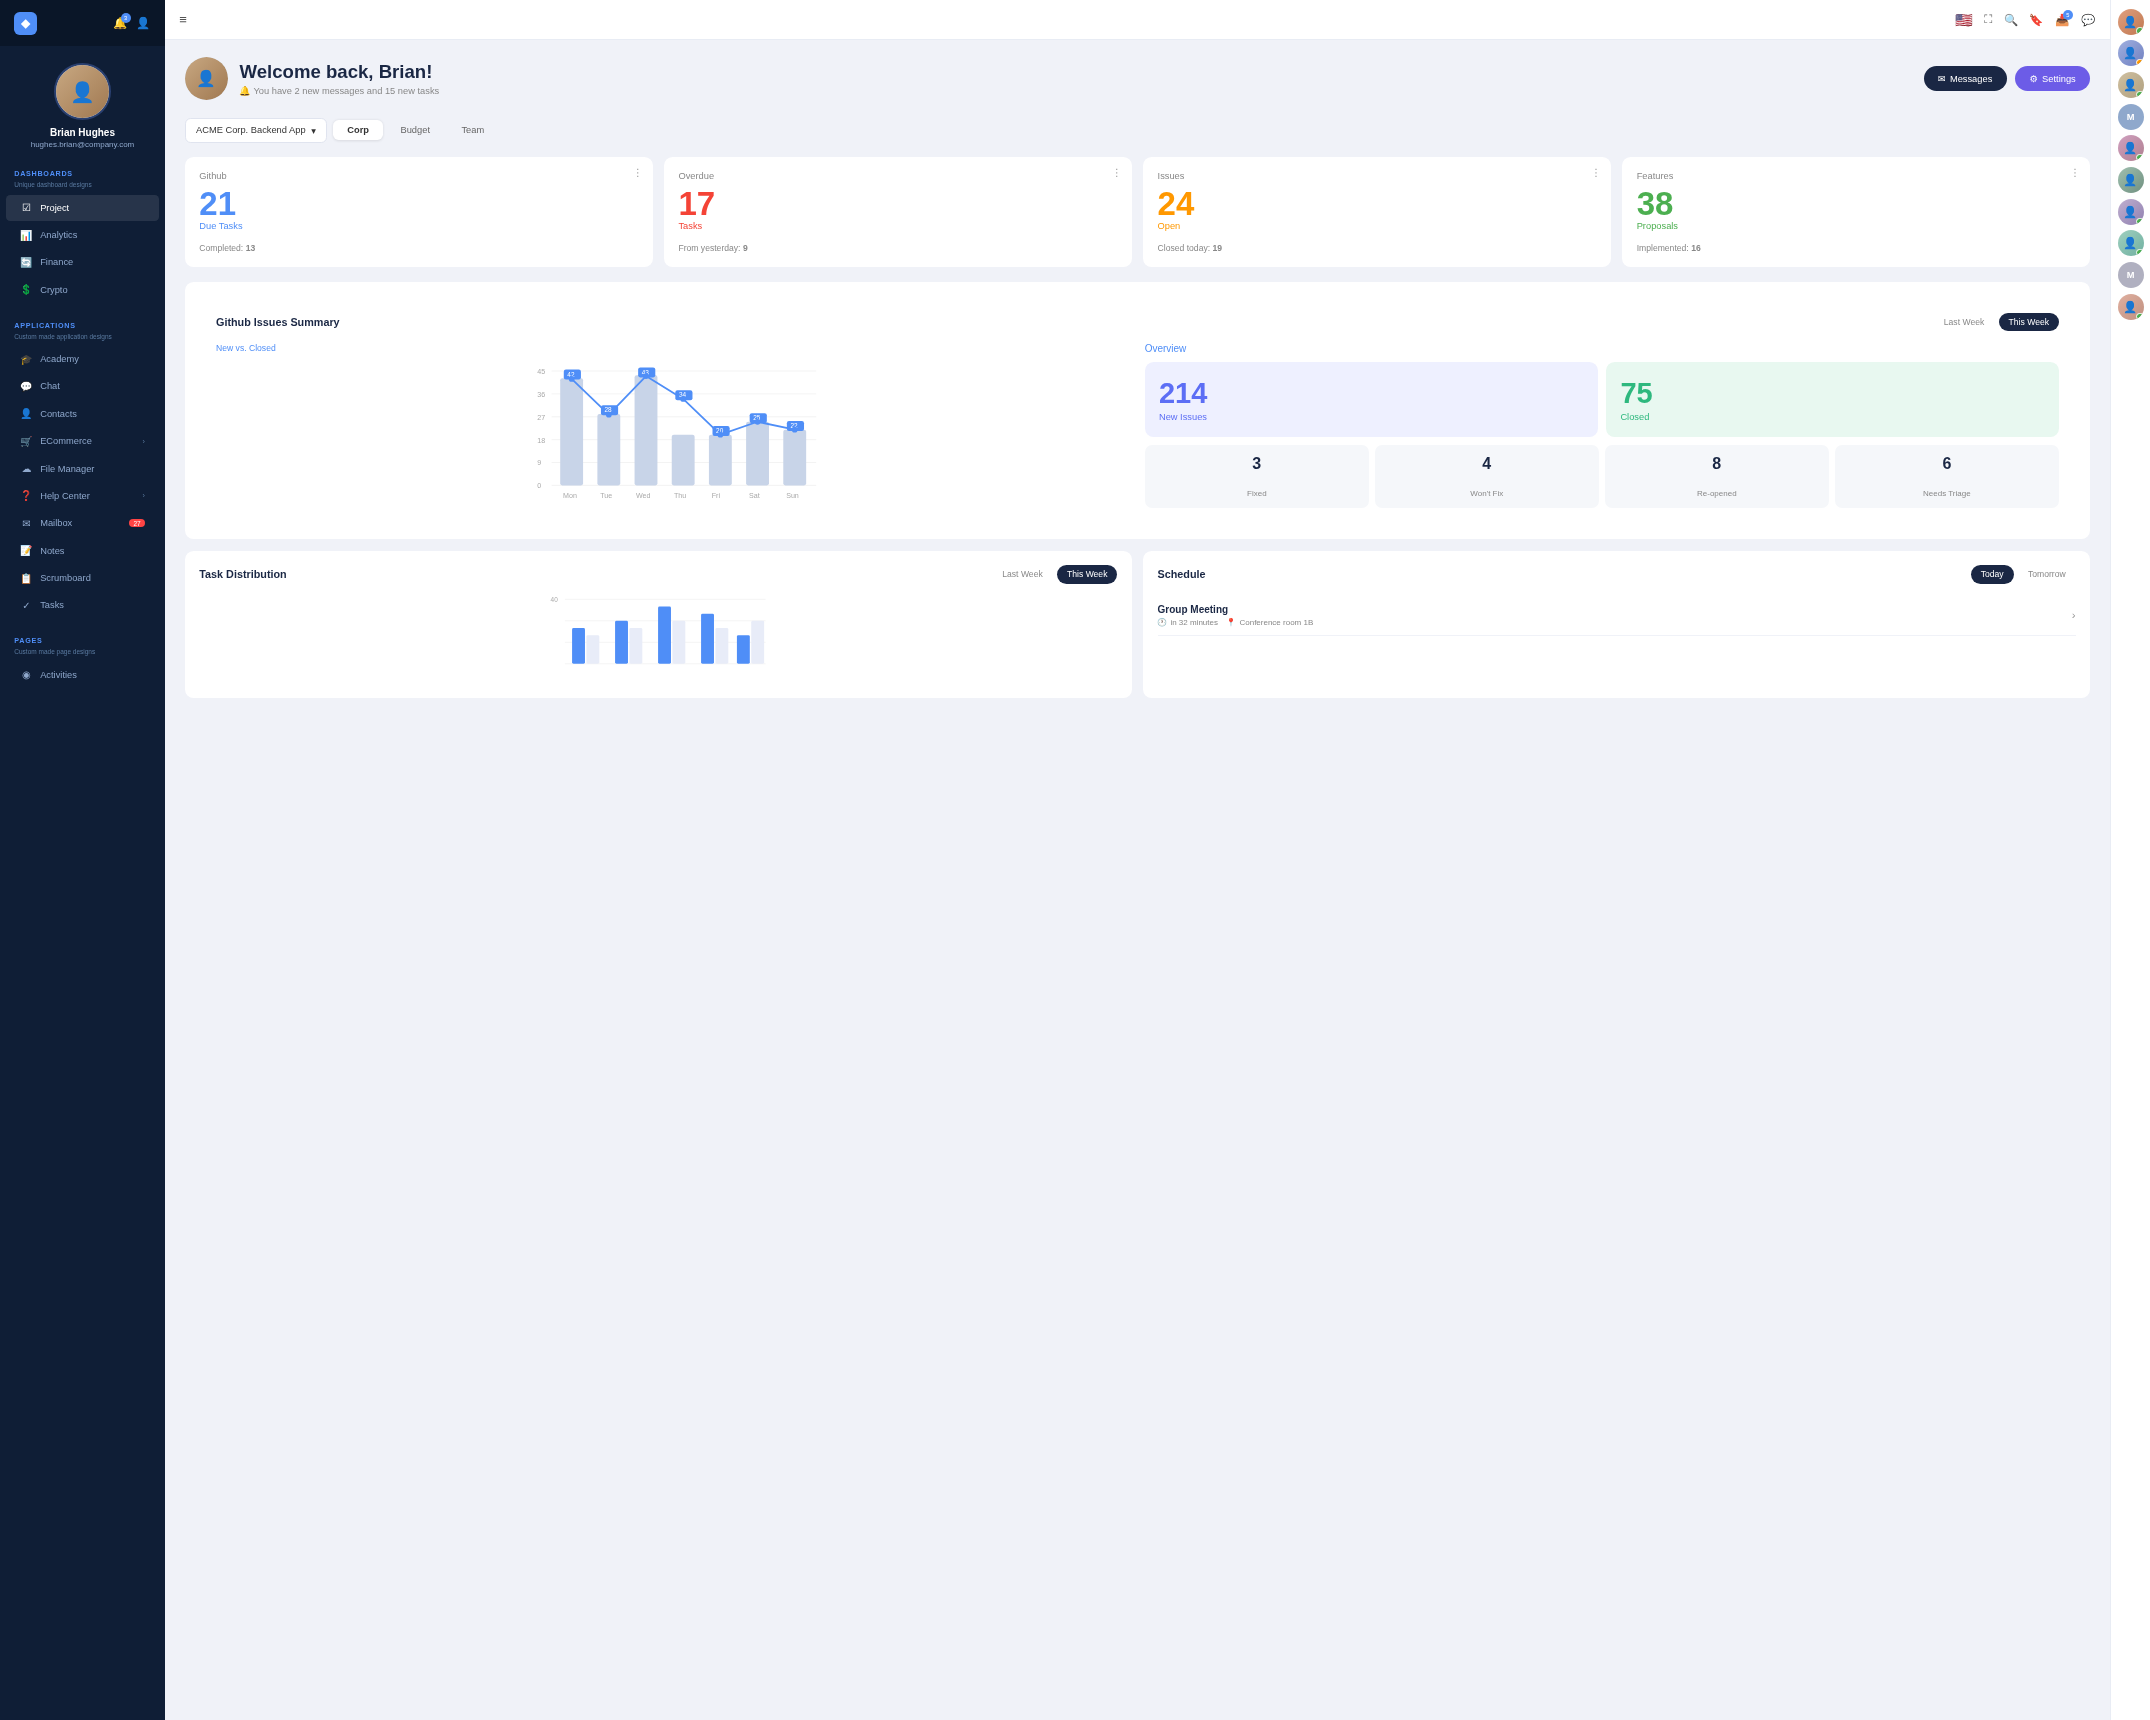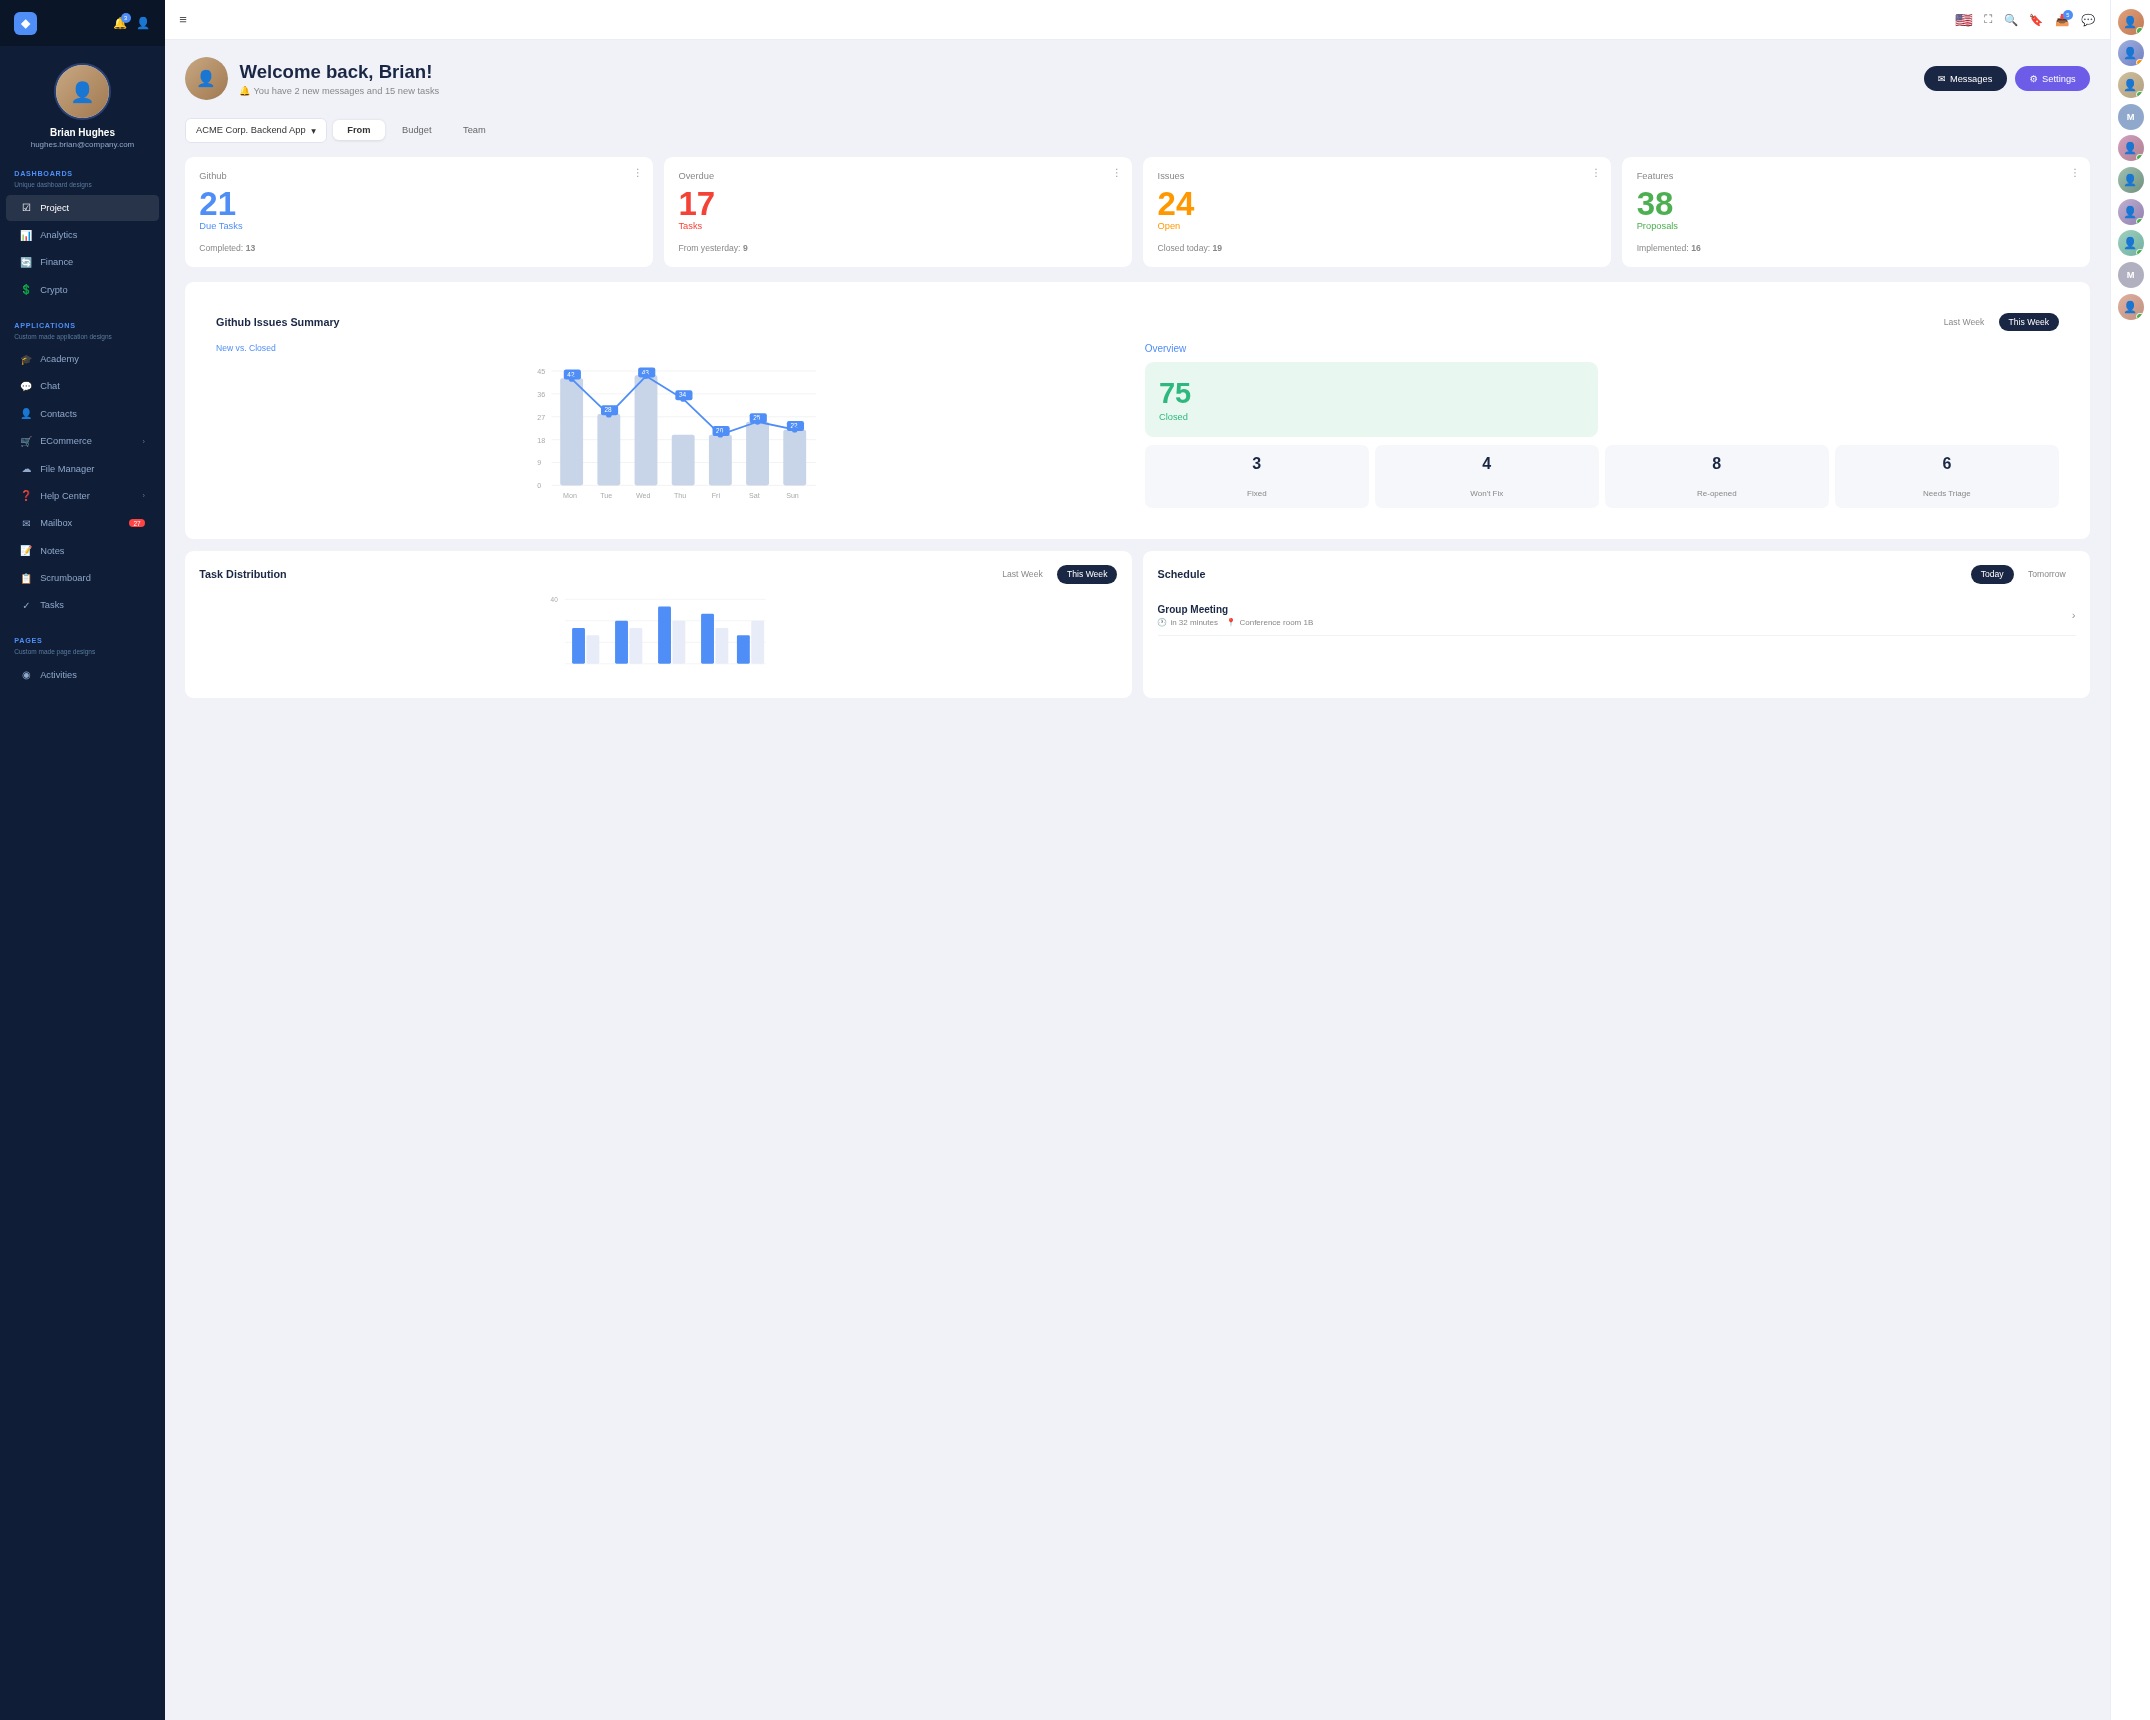--- a/index.html
+++ b/index.html
@@ -255,21 +255,21 @@
     </div>
 
     
     <div class="project-selector">
       <span>ACME Corp. Backend App</span>
       <span>▾</span>
     </div>
 
     
     <div class="tabs">
-      <button class="tab active">From</button>
+      <button class="tab active">Corp</button>
       <button class="tab">Budget</button>
       <button class="tab">Team</button>
     </div>
 
     
     <div class="stats-grid">
 
       <div class="stat-card">
         <div class="stat-card-menu">⋮</div>
         <div class="stat-title">Github</div>
@@ -382,20 +382,24 @@
             <text x="158" y="192" font-size="10" fill="#aaa">Wed</text>
             <text x="211" y="192" font-size="10" fill="#aaa">Thu</text>
             <text x="264" y="192" font-size="10" fill="#aaa">Fri</text>
             <text x="316" y="192" font-size="10" fill="#aaa">Sat</text>
             <text x="368" y="192" font-size="10" fill="#aaa">Sun</text>
           </svg>
         </div>
         <div class="chart-right">
           <div class="overview-label">Overview</div>
           <div class="overview-top">
+            <div class="overview-card purple-bg">
+              <div class="overview-number purple">214</div>
+              <div class="overview-card-label purple">New Issues</div>
+            </div>
             <div class="overview-card green-bg">
               <div class="overview-number green-dark">75</div>
               <div class="overview-card-label green-dark">Closed</div>
             </div>
           </div>
           <div class="overview-bottom">
             <div class="mini-stat">
               <div class="mini-stat-num">3</div>
               <div class="mini-stat-label">Fixed</div>
             </div>

